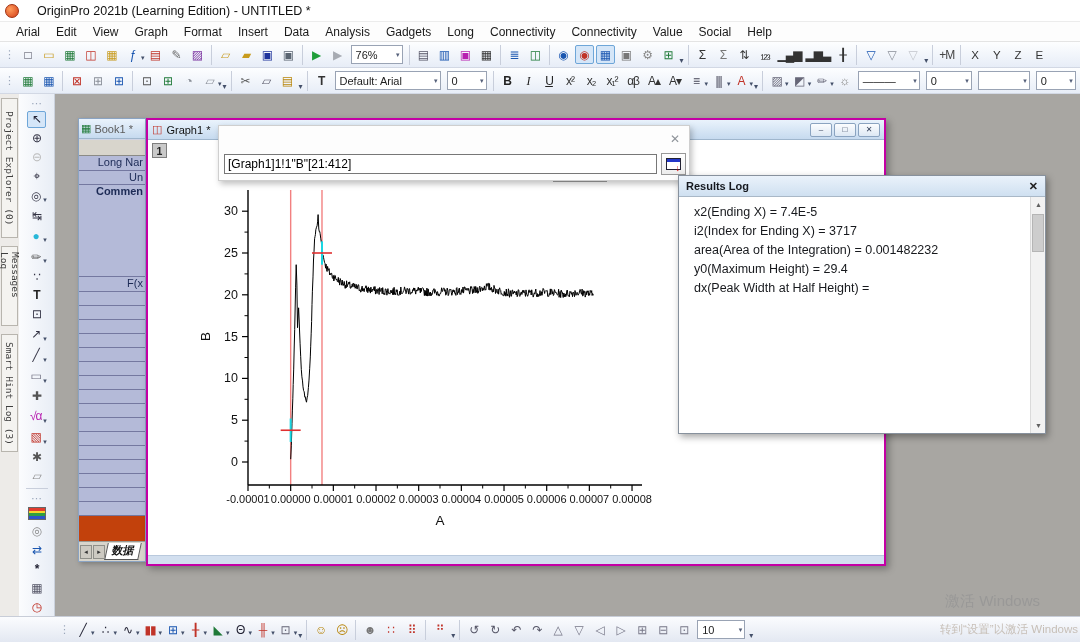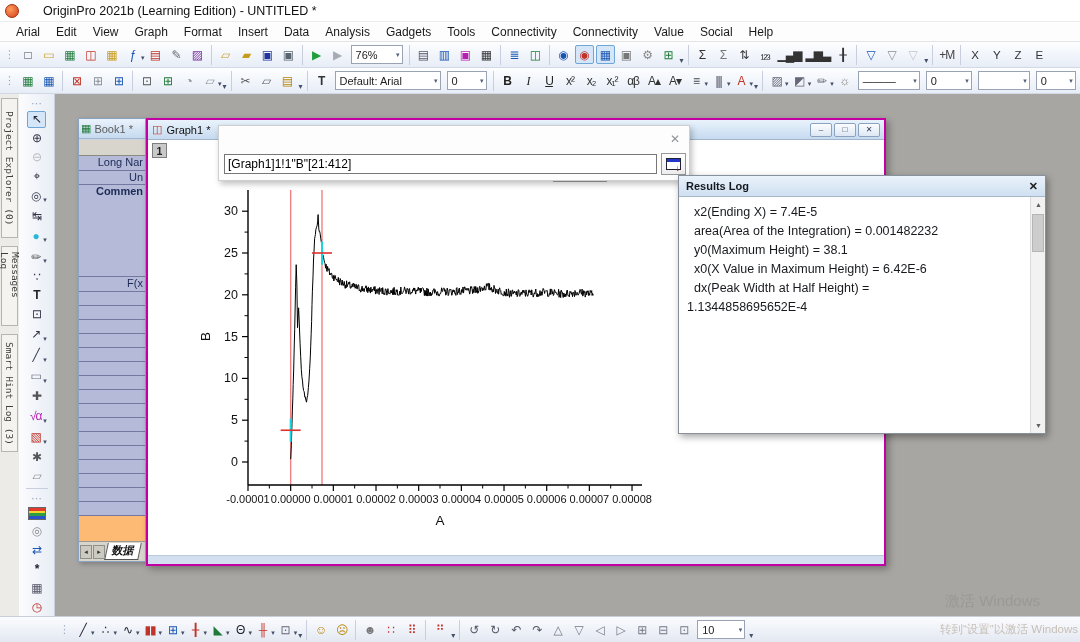--- a/index.html
+++ b/index.html
@@ -1,20 +1,20 @@
 <!DOCTYPE html>
 <html><head>
 <meta charset="utf-8">
 <style>
   html,body{margin:0;padding:0;background:#555;}
   *{box-sizing:border-box;font-family:"Liberation Sans",sans-serif;}
   .screen{position:relative;width:1080px;height:642px;background:#a8a6a2;overflow:hidden;}
 
   
-  .titlebar{position:absolute;left:0;top:0;width:1080px;height:22px;background:#ffffff;display:flex;align-items:center;gap:24px;padding-left:5px;font-size:12.5px;color:#111;border-bottom:1px solid #ececec;}
+  .titlebar{position:absolute;left:0;top:0;width:1080px;height:22px;background:#ffffff;display:flex;align-items:center;gap:18px;padding-left:5px;font-size:12.5px;color:#111;border-bottom:1px solid #ececec;}
   .app-icon{width:14px;height:14px;border-radius:50%;background:radial-gradient(circle at 35% 35%,#ff9d5c,#d43d17);border:1px solid #a03010;flex:0 0 auto;}
   .menubar{position:absolute;left:0;top:22px;width:1080px;height:20px;background:#fdfdfd;border-bottom:1px solid #e4e4e4;display:flex;align-items:center;padding-left:8px;font-size:12px;color:#1a1a1a;}
   .menu-item{padding:2px 8px;cursor:default;}
 
   .tb{position:absolute;left:0;width:1080px;height:26px;background:linear-gradient(#fdfeff,#e7edf7);border-bottom:1px solid #d2d8e4;display:flex;align-items:center;padding-left:2px;overflow:hidden;}
   .tb1{top:42px;} .tb2{top:68px;}
   .ic{min-width:19px;height:19px;display:inline-flex;align-items:center;justify-content:center;font-size:12px;margin:0 1px;border:1px solid transparent;border-radius:2px;color:#333;line-height:1;letter-spacing:-1px;cursor:default;}
   .ic.on{border-color:#6ea6d8;background:#d5e6f8;}
   .ic.dis{color:#bcbcbc !important;}
   .ic.b{font-weight:bold;} .ic.i{font-style:italic;font-family:"Liberation Serif",serif;} .ic.u{text-decoration:underline;}
@@ -38,21 +38,21 @@
   .desk{position:absolute;left:55px;top:94px;width:1025px;height:522px;background:#a8a6a2;overflow:hidden;}
 
   .mdi-tbar{height:20px;background:linear-gradient(#eaf3fc,#c6daef 80%,#badoec);background:linear-gradient(#eaf3fc,#c6daef);display:flex;align-items:center;gap:4px;padding:0 4px;font-size:11px;border-bottom:1px solid #9fb6cd;}
   .mdi-tbar .wic{font-size:11px;}
   .wbtns{margin-left:auto;display:flex;gap:2px;}
   .wbtn{width:22px;height:14px;border:1px solid #8aa3c0;border-radius:2px;background:linear-gradient(#fcfdfe,#dde8f4);font-size:8px;color:#35425c;display:flex;align-items:center;justify-content:center;}
 
   
   .book{position:absolute;left:23px;top:24px;width:68px;height:444px;background:#cfd4e4;border:1px solid #8aa3c2;box-shadow:2px 2px 5px rgba(0,0,0,.25);}
   .book .mdi-tbar{color:#5c5c5c;padding:0 2px;gap:3px;}
-  .book-rows{position:absolute;left:0;top:21px;right:0;bottom:20px;overflow:hidden;background:#fdba74;}
+  .book-rows{position:absolute;left:0;top:21px;right:0;bottom:20px;overflow:hidden;background:#c2410c;}
   .bh-cell{background:#b4bad8;border-bottom:1px solid #7478a0;font-size:11px;color:#1c2a55;display:flex;justify-content:flex-end;padding:0 2px 0 0;overflow:hidden;white-space:nowrap;}
   .bh-cell.tall{align-items:flex-start;font-weight:bold;}
   .bh-cell.colhead{background:#d8d5cc;border-bottom:1px solid #8b8b86;}
   .btabs{position:absolute;left:0;bottom:0;right:0;height:20px;background:#d8d5cc;display:flex;align-items:center;gap:1px;padding-left:1px;border-top:1px solid #9a9a94;}
   .bnav{width:12px;height:14px;background:#cdcac2;border:1px solid #8f8f89;font-size:7px;display:flex;align-items:center;justify-content:center;color:#333;}
   .btab{font-size:11px;font-weight:bold;color:#111;background:#fff;border:1px solid #555;border-top:none;padding:0 5px 1px 5px;transform:skewX(-12deg);}
 
   
   .graph{position:absolute;left:91px;top:24px;width:740px;height:448px;border:2px solid #c400a5;background:#fff;box-shadow:3px 3px 7px rgba(0,0,0,.3);}
   .graph .mdi-tbar{color:#111;}
@@ -103,21 +103,21 @@
   <div class="menubar" id="menubar">
       <span class="menu-item">Arial</span>
       <span class="menu-item">Edit</span>
       <span class="menu-item">View</span>
       <span class="menu-item">Graph</span>
       <span class="menu-item">Format</span>
       <span class="menu-item">Insert</span>
       <span class="menu-item">Data</span>
       <span class="menu-item">Analysis</span>
       <span class="menu-item">Gadgets</span>
-      <span class="menu-item">Tools</span>
+      <span class="menu-item">Long</span>
       <span class="menu-item">Connectivity</span>
       <span class="menu-item">Connectivity</span>
       <span class="menu-item">Value</span>
       <span class="menu-item">Social</span>
       <span class="menu-item">Help</span>
     </div>
 
   <div class="tb tb1">
       <span class="hdl">⋮</span>
       <span class="ic" style="color: rgb(68, 68, 85);">□</span>
@@ -452,21 +452,21 @@
           <span class="sheet-glyph"></span>
         </span>
       </div>
     </div>
 
     <div class="rlog">
       <div class="rlog-tbar">
         <span>Results Log</span>
         <span class="rlog-close">✕</span>
       </div>
-      <div class="rlog-body" id="rlogbody"><div>  x2(Ending X) = 7.4E-5</div><div>  area(Area of the Integration) = 0.001482232</div><div>  y0(Maximum Height) = 38.1</div><div>  x0(X Value in Maximum Height) = 6.42E-6</div><div>  dx(Peak Width at Half Height) =</div><div>1.1344858695652E-4</div></div>
+      <div class="rlog-body" id="rlogbody"><div>  x2(Ending X) = 7.4E-5</div><div>  i2(Index for Ending X) = 3717</div><div>  area(Area of the Integration) = 0.001482232</div><div>  y0(Maximum Height) = 29.4</div><div>  dx(Peak Width at Half Height) =</div></div>
       <div class="rlog-sb">
         <span class="sb-arrow sb-up">▲</span>
         <span class="sb-arrow sb-down">▼</span>
         <span class="sb-thumb"></span>
       </div>
     </div>
 
     <div class="wm1">激活 Windows</div>
   </div>
 

